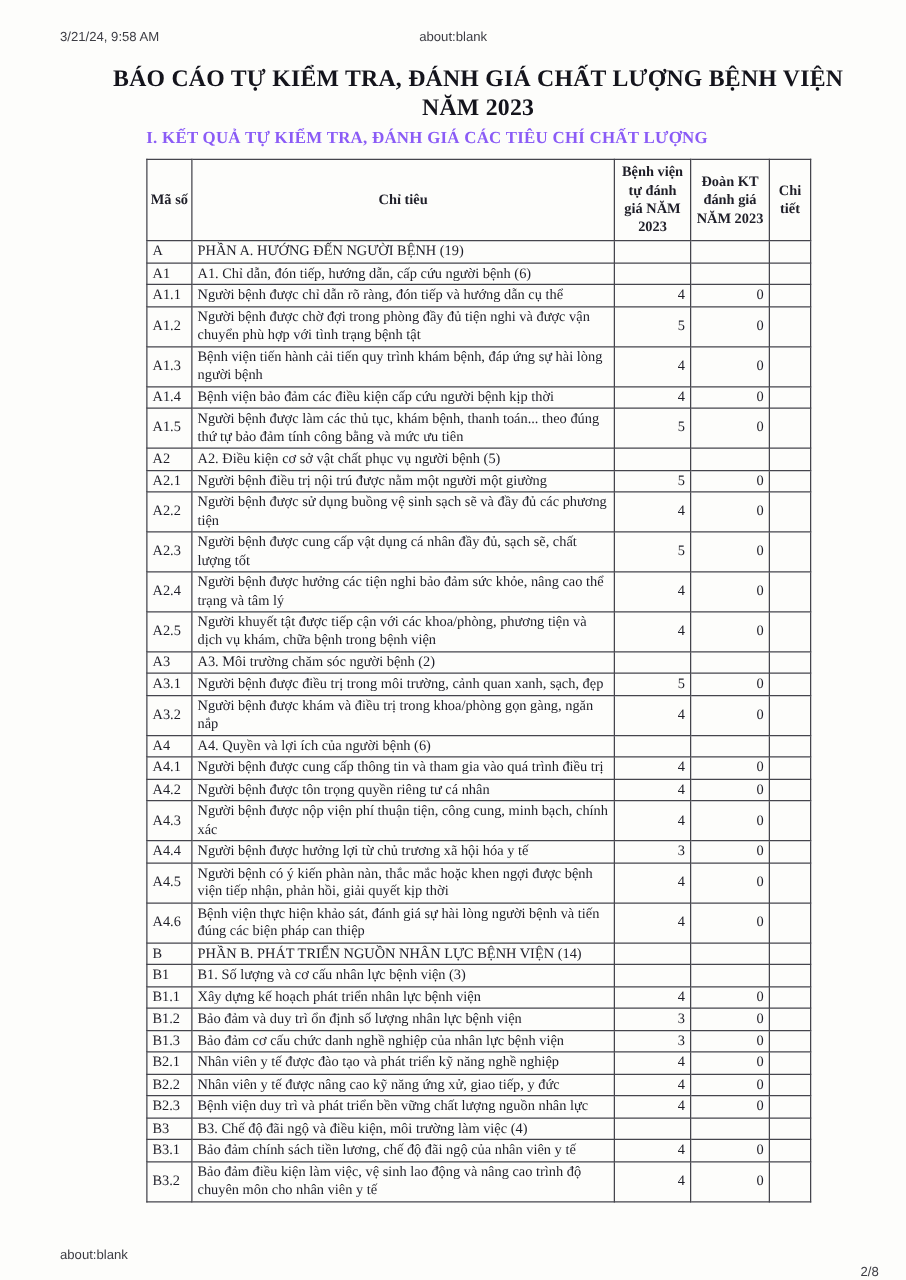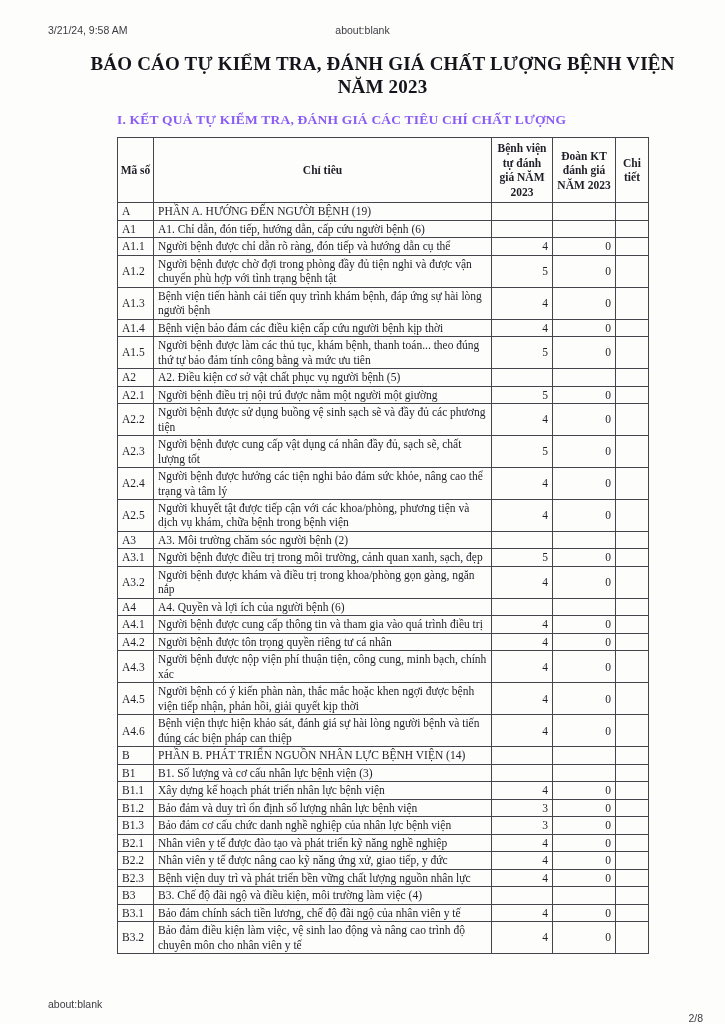--- a/index.html
+++ b/index.html
@@ -26,21 +26,21 @@
 
   .doc{
     position:absolute;top:52px;left:117px;width:531px;
   }
   .doc-title{
     text-align:center;
     font-weight:bold;
     font-size:19px;
     line-height:1.22;
     letter-spacing:0.2px;
-    margin:0 -30px 14px -30px; 
+    margin:0 -30px 4px -30px; 
     color:#14141c;
   }
   .section-heading{
     font-weight:bold;
     font-size:13.5px;
     letter-spacing:0.2px;
     margin:0 0 9px 0;
     color:#8b5cf6;
   }
   table.criteria{
@@ -261,20 +261,27 @@
   </tr>
 
   <tr>
     <td class="c-code">A4.3</td>
     <td class="c-crit">Người bệnh được nộp viện phí thuận tiện, công cung, minh bạch, chính xác</td>
     <td class="c-num">4</td>
     <td class="c-num">0</td>
     <td class="c-detail"></td>
   </tr>
 
+  <tr>
+    <td class="c-code">A4.4</td>
+    <td class="c-crit">Người bệnh được hưởng lợi từ chủ trương xã hội hóa y tế</td>
+    <td class="c-num">3</td>
+    <td class="c-num">0</td>
+    <td class="c-detail"></td>
+  </tr>
 
   <tr>
     <td class="c-code">A4.5</td>
     <td class="c-crit">Người bệnh có ý kiến phàn nàn, thắc mắc hoặc khen ngợi được bệnh viện tiếp nhận, phản hồi, giải quyết kịp thời</td>
     <td class="c-num">4</td>
     <td class="c-num">0</td>
     <td class="c-detail"></td>
   </tr>
 
   <tr>

